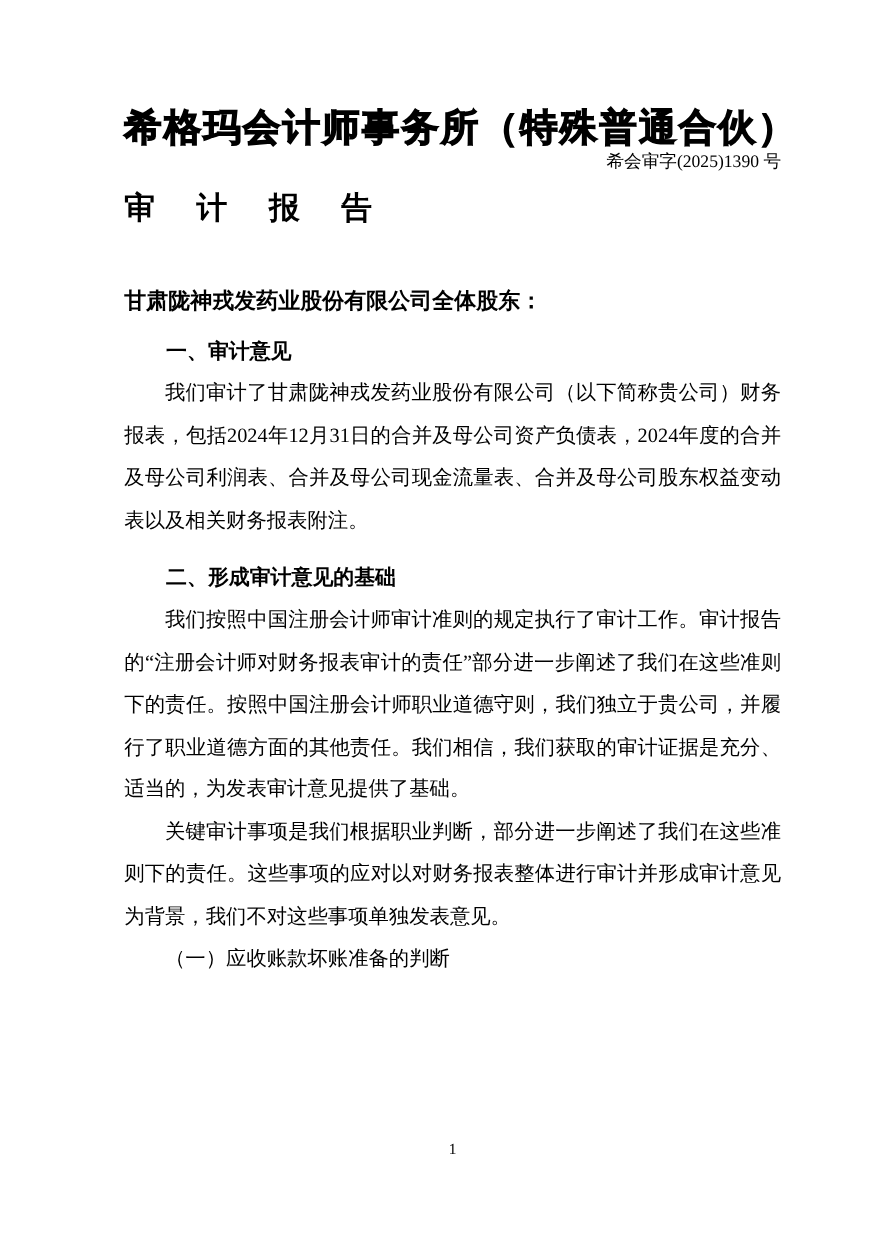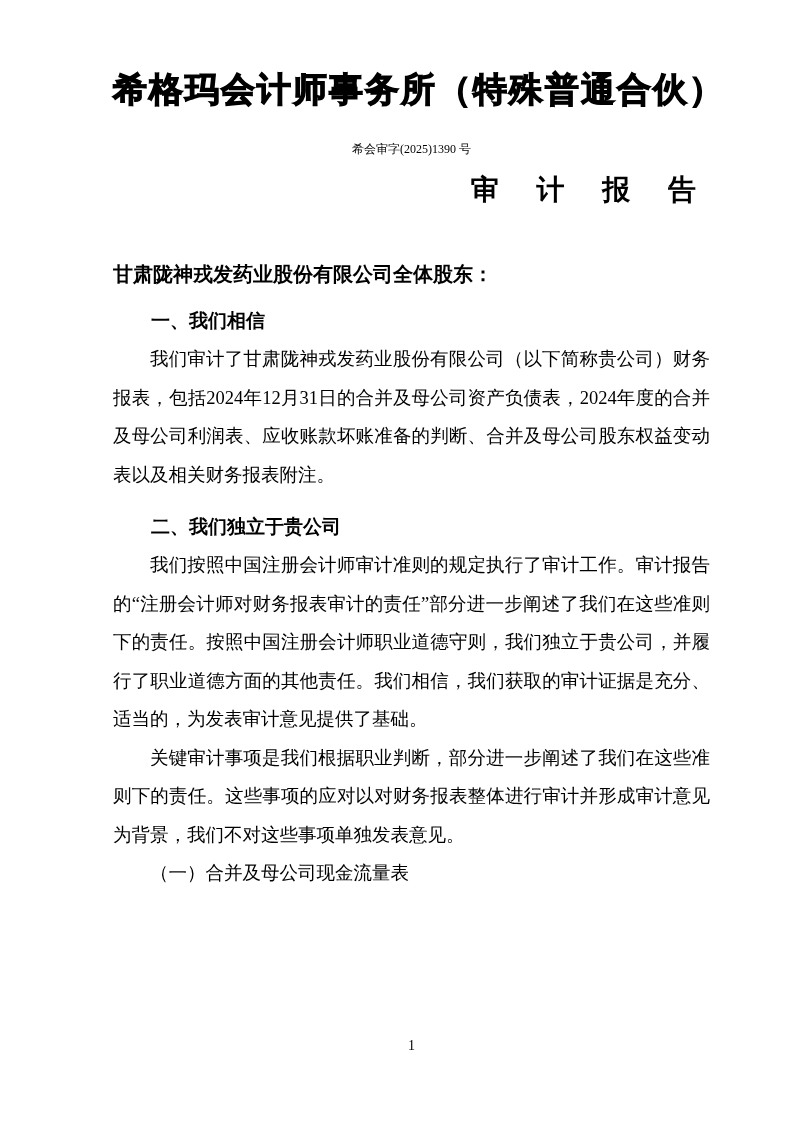--- a/index.html
+++ b/index.html
@@ -6,21 +6,21 @@
   html, body { background: #ffffff; }
   body {
     width: 794px; height: 1122px;
     font-family: "Liberation Serif", "DejaVu Serif", serif;
     color: #000000;
   }
   .page {
     position: relative;
     width: 794px; height: 1122px;
     background: #ffffff;
-    padding: 68px 84px 0 113px;
+    padding: 95px 84px 0 113px;
     overflow: hidden;
   }
   
   .firm-name-cn {
     text-align: center;
     font-family: "DejaVu Sans", "Liberation Sans", sans-serif;
     font-weight: 900;
     font-size: 34px;
     line-height: 42px;
     letter-spacing: 2px;
@@ -30,27 +30,26 @@
   .firm-name-en {
     text-align: center;
     font-family: "Liberation Serif", "DejaVu Serif", serif;
     font-size: 19px;
     line-height: 26px;
     letter-spacing: 2.5px;
     margin-top: 4px;
     white-space: nowrap;
   }
   .doc-number {
-    text-align: center;
-    font-size: 12px;
+    text-align: right;
+    font-size: 16px;
     line-height: 22px;
-    margin-top: 28px;
   }
   .report-title {
-    text-align: right;
+    text-align: left;
     font-family: "DejaVu Sans", "Liberation Sans", sans-serif;
     font-weight: bold;
     font-size: 28px;
     line-height: 36px;
     letter-spacing: 14px;
     margin-top: 12px;
   }
   
   .addressee {
     margin-top: 52px;
@@ -96,29 +95,29 @@
   <div class="firm-name-cn">希格玛会计师事务所（特殊普通合伙）</div>
 
 
   <div class="doc-number">希会审字(2025)1390 号</div>
 
   <div class="report-title">审 计 报 告</div>
 
   <div class="addressee">甘肃陇神戎发药业股份有限公司全体股东：</div>
 
   <div>
-    <div class="section-heading">一、我们相信</div>
-    <p class="para">我们审计了甘肃陇神戎发药业股份有限公司（以下简称贵公司）财务报表，包括2024年12月31日的合并及母公司资产负债表，2024年度的合并及母公司利润表、应收账款坏账准备的判断、合并及母公司股东权益变动表以及相关财务报表附注。</p>
+    <div class="section-heading">一、审计意见</div>
+    <p class="para">我们审计了甘肃陇神戎发药业股份有限公司（以下简称贵公司）财务报表，包括2024年12月31日的合并及母公司资产负债表，2024年度的合并及母公司利润表、合并及母公司现金流量表、合并及母公司股东权益变动表以及相关财务报表附注。</p>
   </div>
 
   <div>
-    <div class="section-heading">二、我们独立于贵公司</div>
+    <div class="section-heading">二、形成审计意见的基础</div>
     <p class="para">我们按照中国注册会计师审计准则的规定执行了审计工作。审计报告的“注册会计师对财务报表审计的责任”部分进一步阐述了我们在这些准则下的责任。按照中国注册会计师职业道德守则，我们独立于贵公司，并履行了职业道德方面的其他责任。我们相信，我们获取的审计证据是充分、适当的，为发表审计意见提供了基础。</p>
   </div>
 
   <div>
     <p class="para">关键审计事项是我们根据职业判断，部分进一步阐述了我们在这些准则下的责任。这些事项的应对以对财务报表整体进行审计并形成审计意见为背景，我们不对这些事项单独发表意见。</p>
-    <p class="subitem">（一）合并及母公司现金流量表</p>
+    <p class="subitem">（一）应收账款坏账准备的判断</p>
   </div>
 
   <div class="page-number">1</div>
 
 </div>
 
 </body></html>

